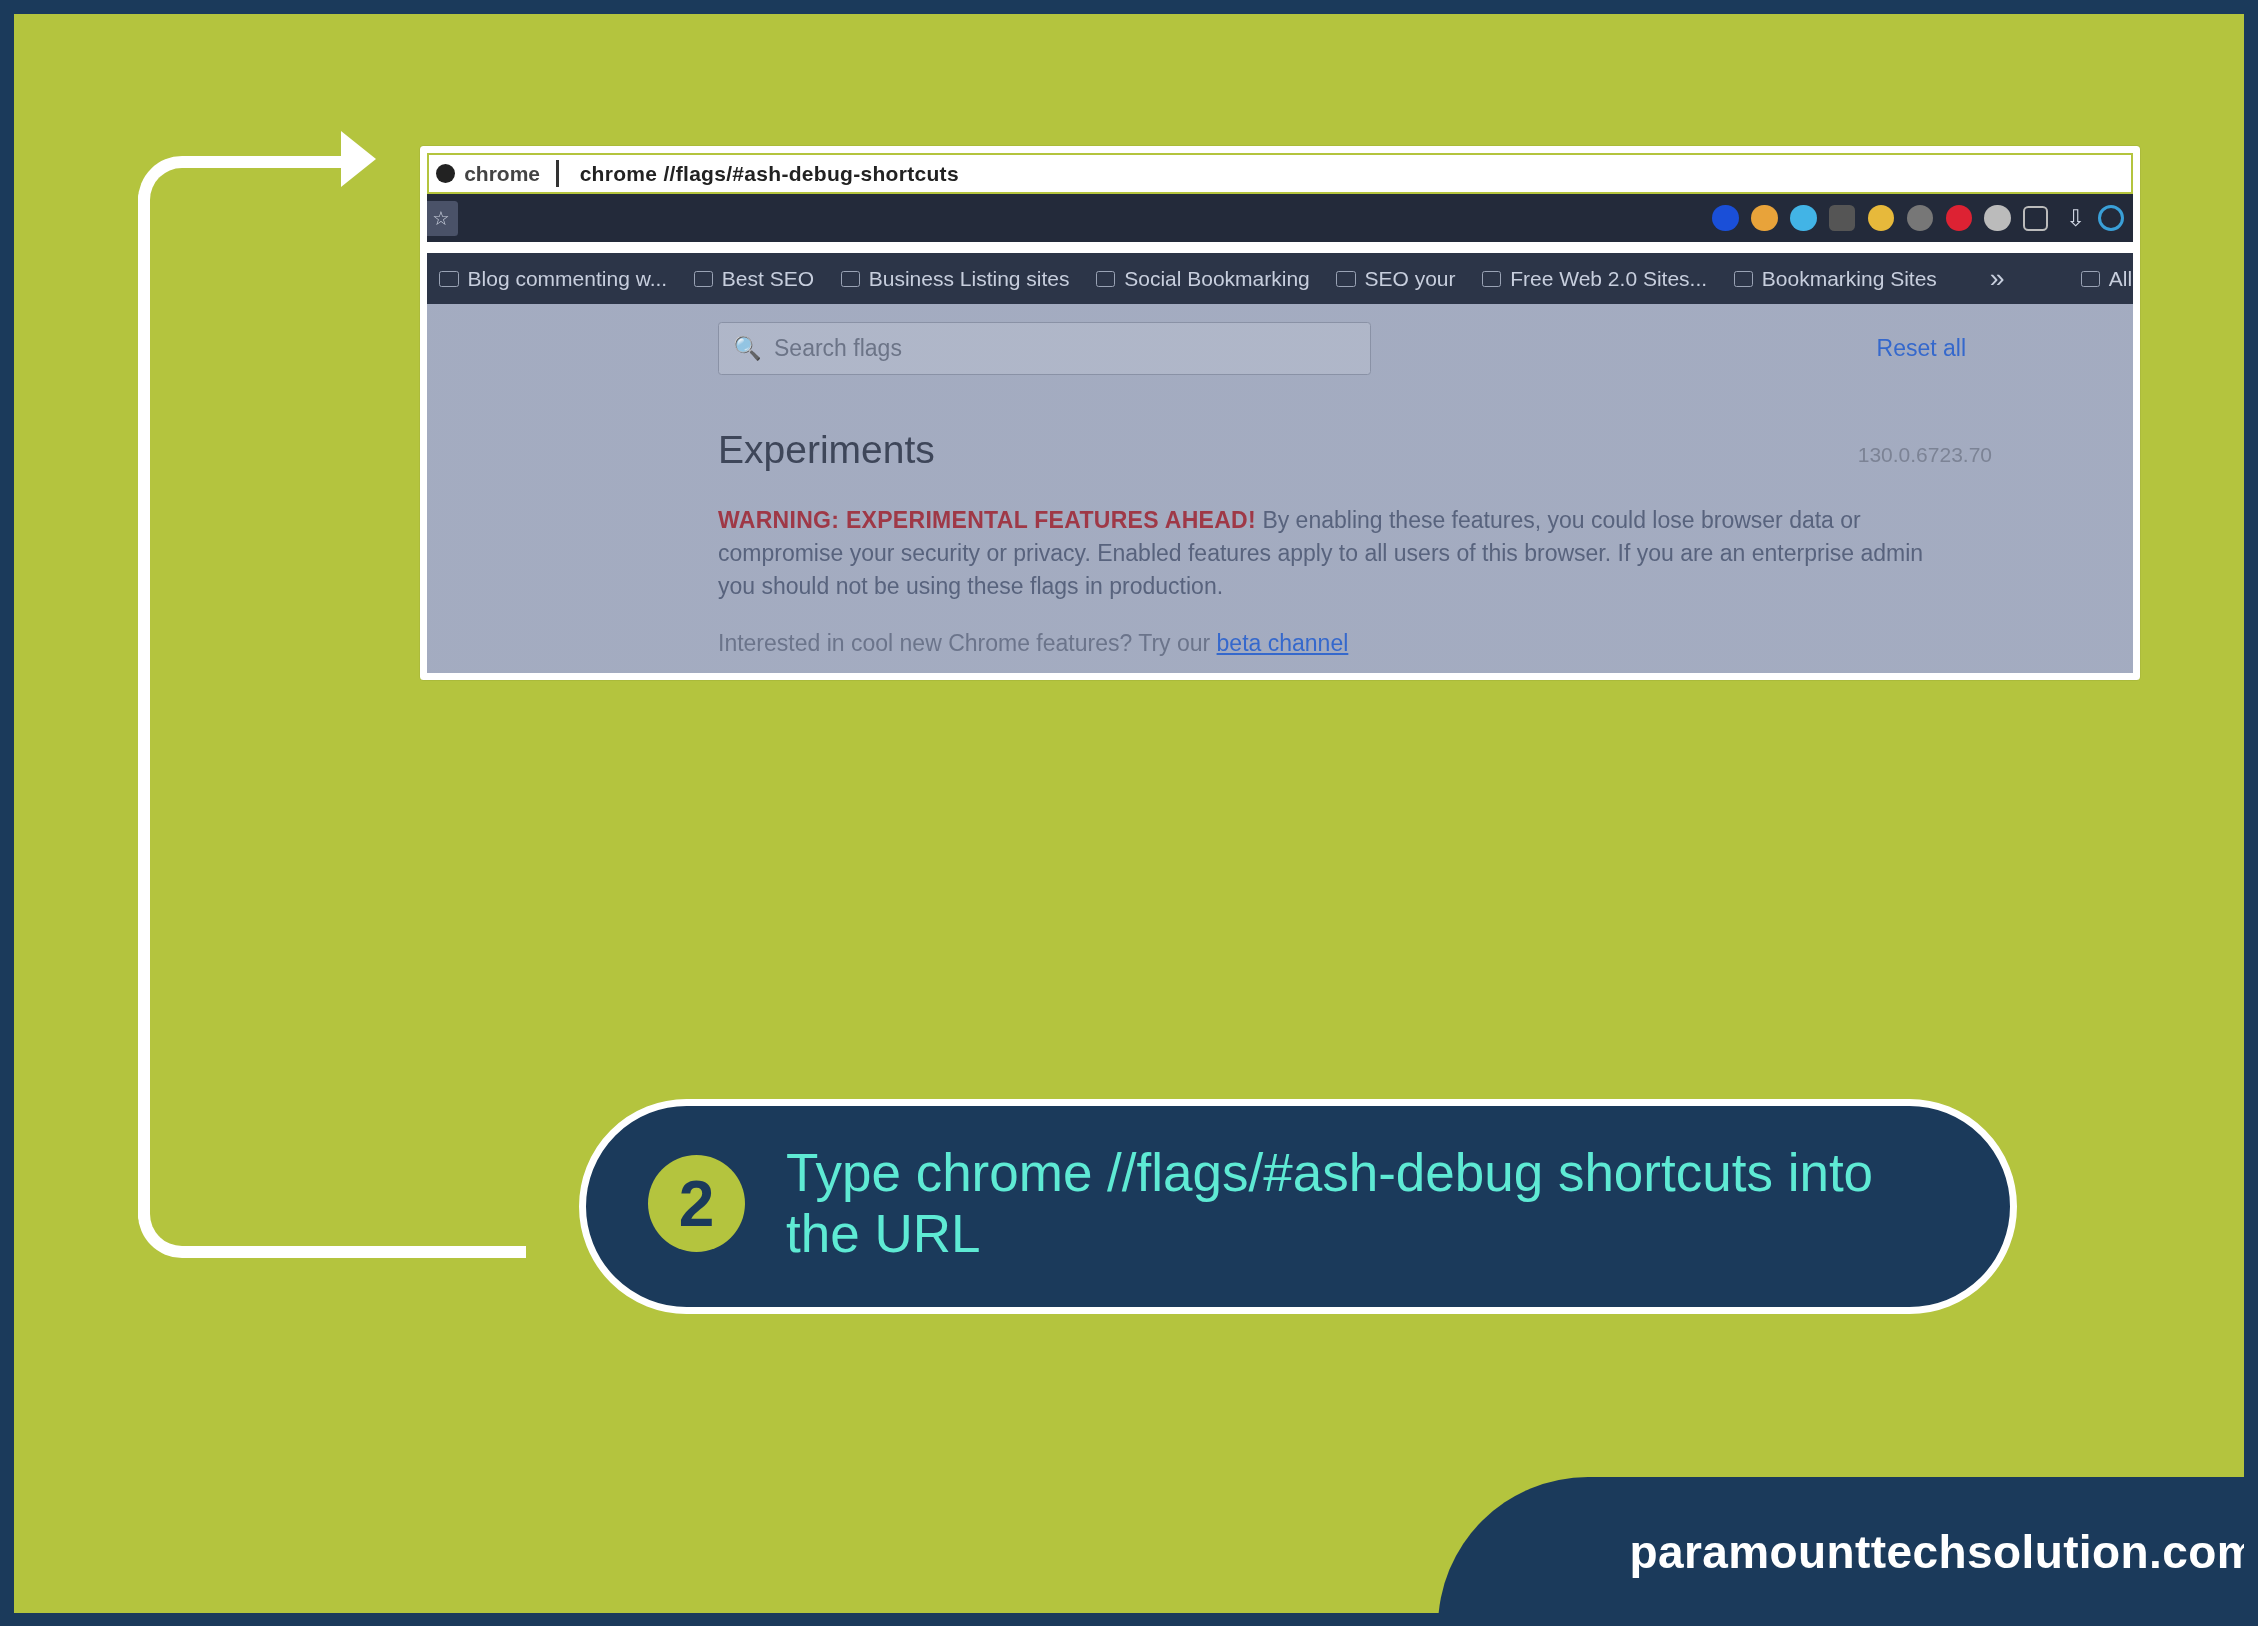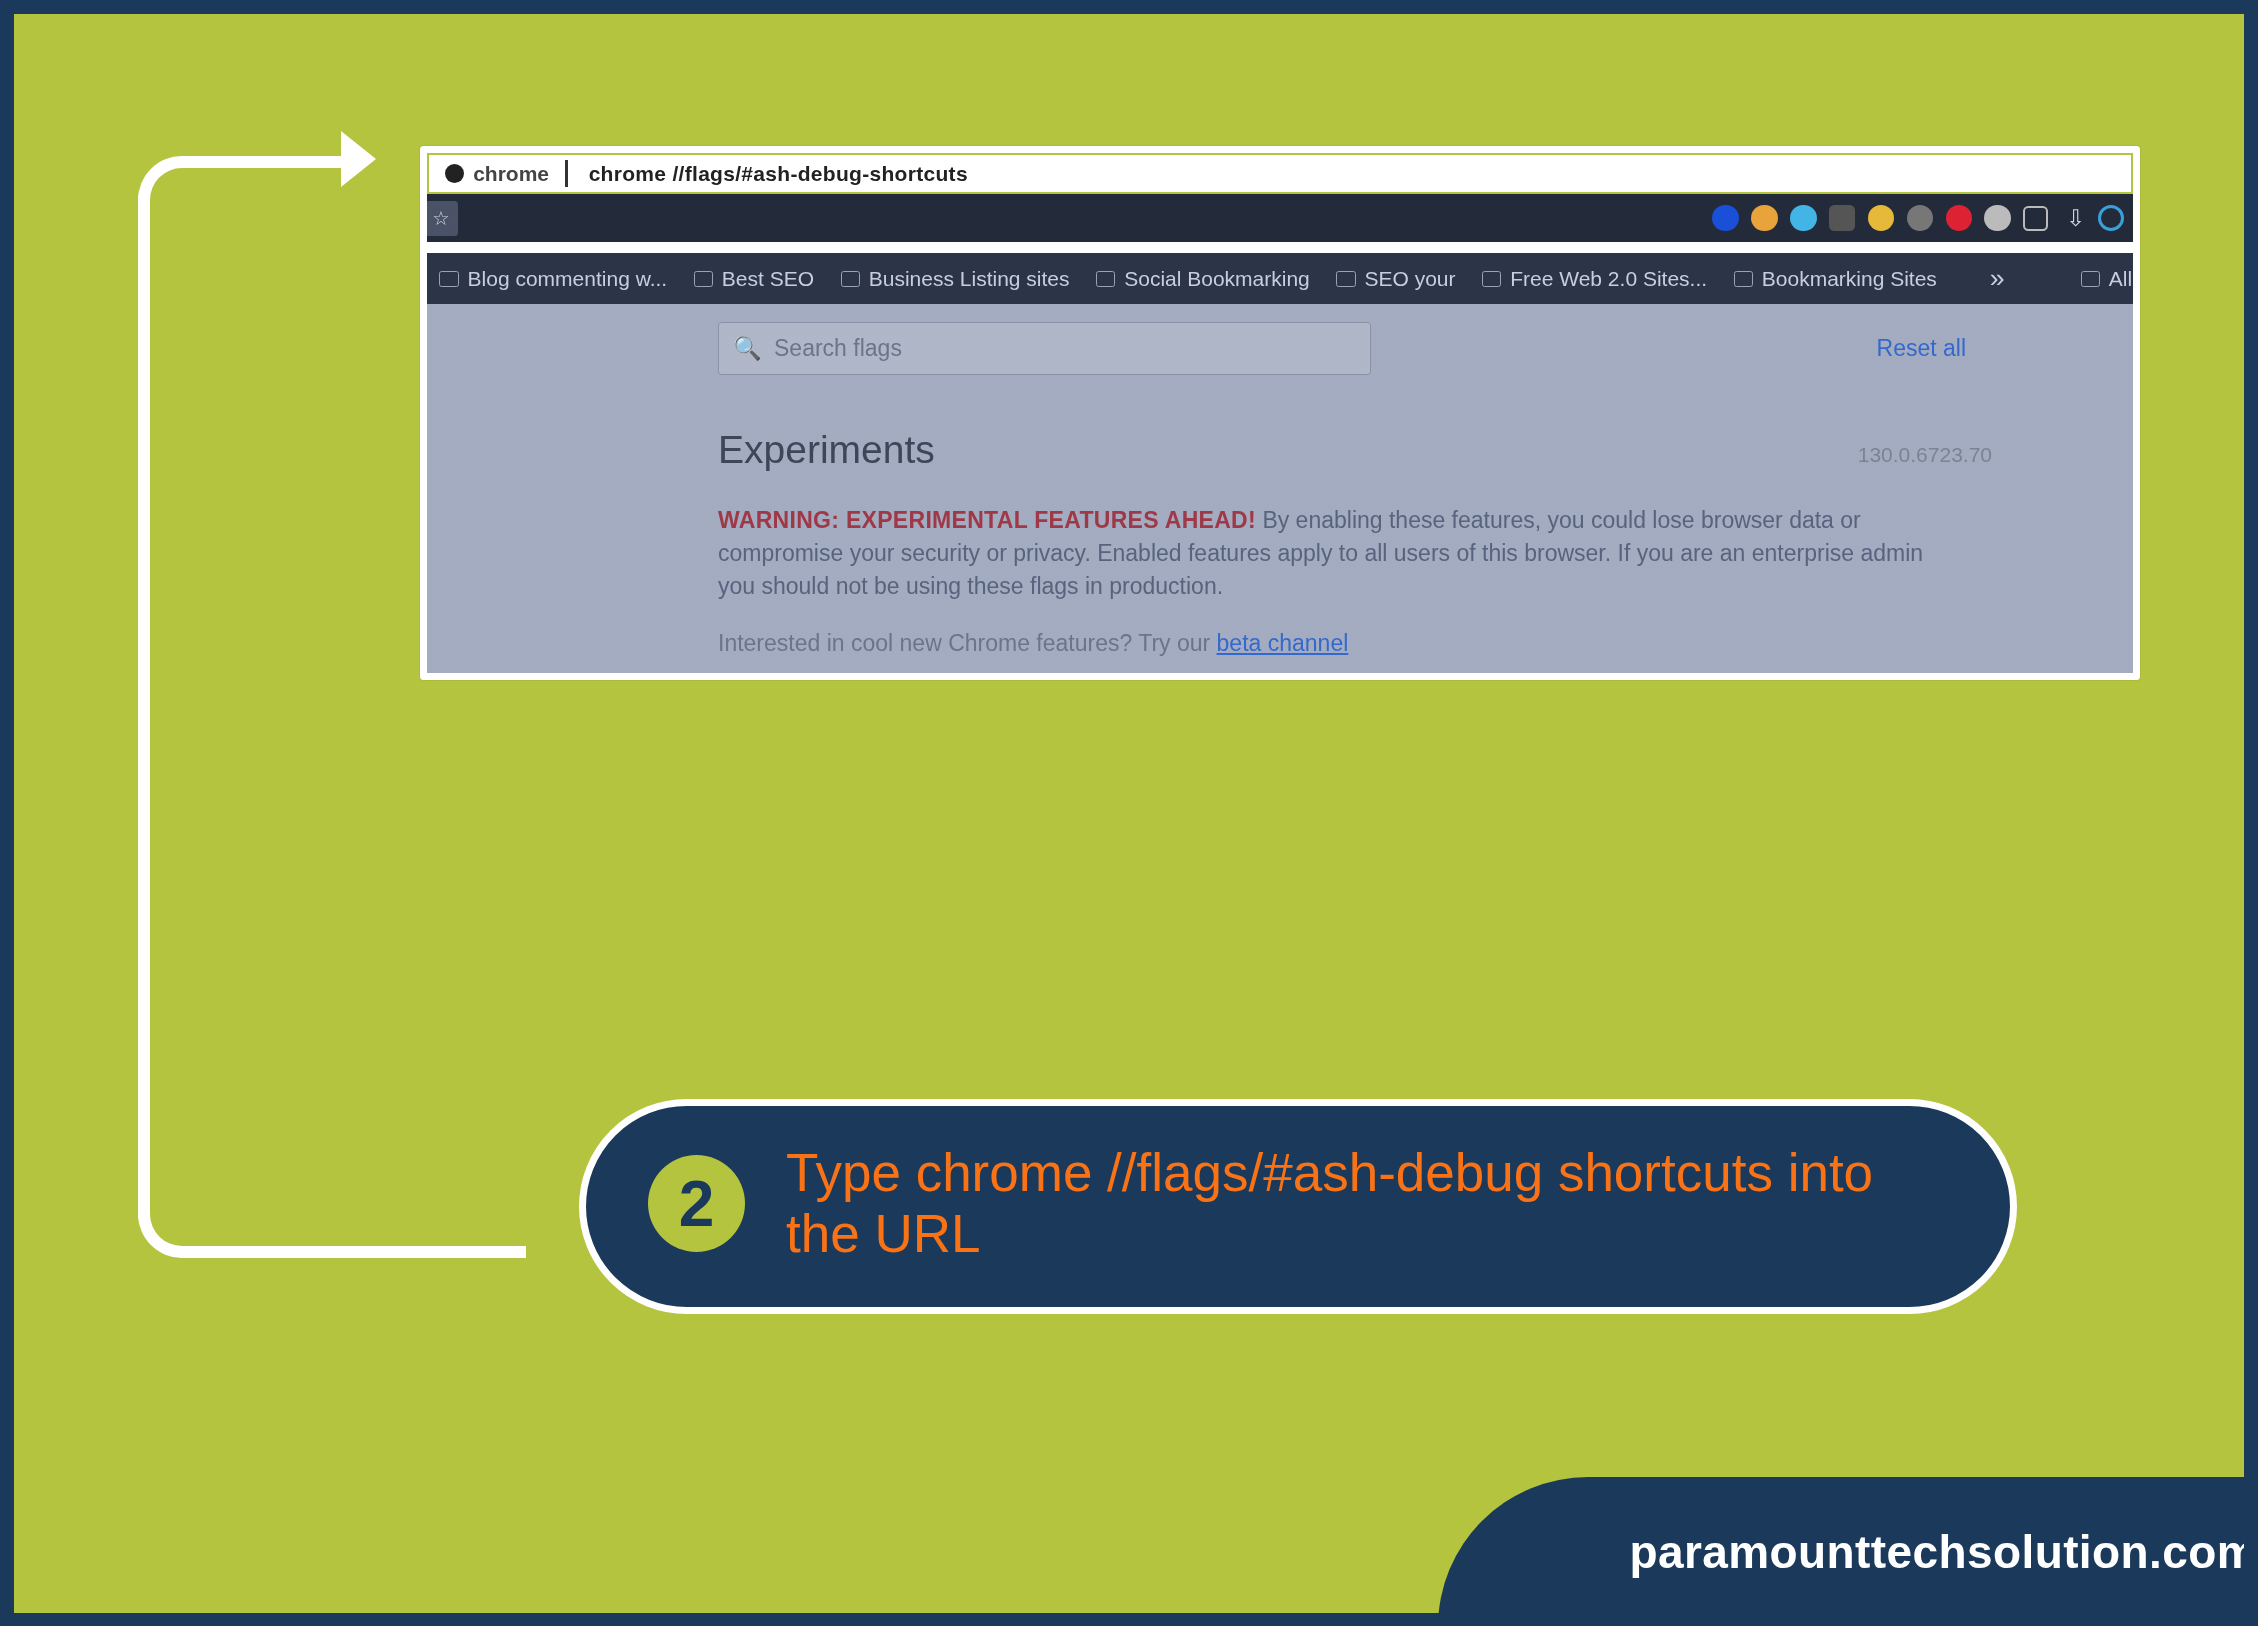--- a/index.html
+++ b/index.html
@@ -99,21 +99,21 @@
     background: #fff;
     border: 2.6px solid #b4c43e;
     display: flex;
     align-items: center;
     font-size: 21px;
   }
   .addrbar .seclabel {
     display: flex;
     align-items: center;
     gap: 8.8px;
-    padding: 0 16px 0 16px;
+    padding: 0 16px 0 7px;
     color: #444;
     font-weight: 600;
   }
   .addrbar .seclabel .dot {
     width: 19.4px; height: 19.4px; border-radius: 50%;
     background: #222; display: inline-block;
   }
   .addrbar .divider {
     width: 2.6px; height: 26.5px; background: #333;
     margin-right: 21px;
@@ -218,21 +218,21 @@
     border-radius: 124px;
     padding: 37px 62px 42px 62px;
     display:flex; align-items:center; gap: 41px;
   }
   .stepnum {
     width: 97px; height:97px; flex:0 0 97px;
     border-radius:50%; background:#b4c43e;
     color:#1b3a5b; font-weight:800; font-size:64px;
     display:flex;align-items:center;justify-content:center;
   }
-  .steptext { color:#f97316; font-size:53px; line-height:1.15; font-weight:500; }
+  .steptext { color:#5eead4; font-size:53px; line-height:1.15; font-weight:500; }
 
   
   .brandtab {
     position:absolute; right:-14px; bottom:-14px;
     width: 820px; height: 150px;
     background:#1b3a5b;
     border-top-left-radius: 150px;
     display:flex;align-items:center;justify-content:flex-end;
     padding-left:53px;
   }

